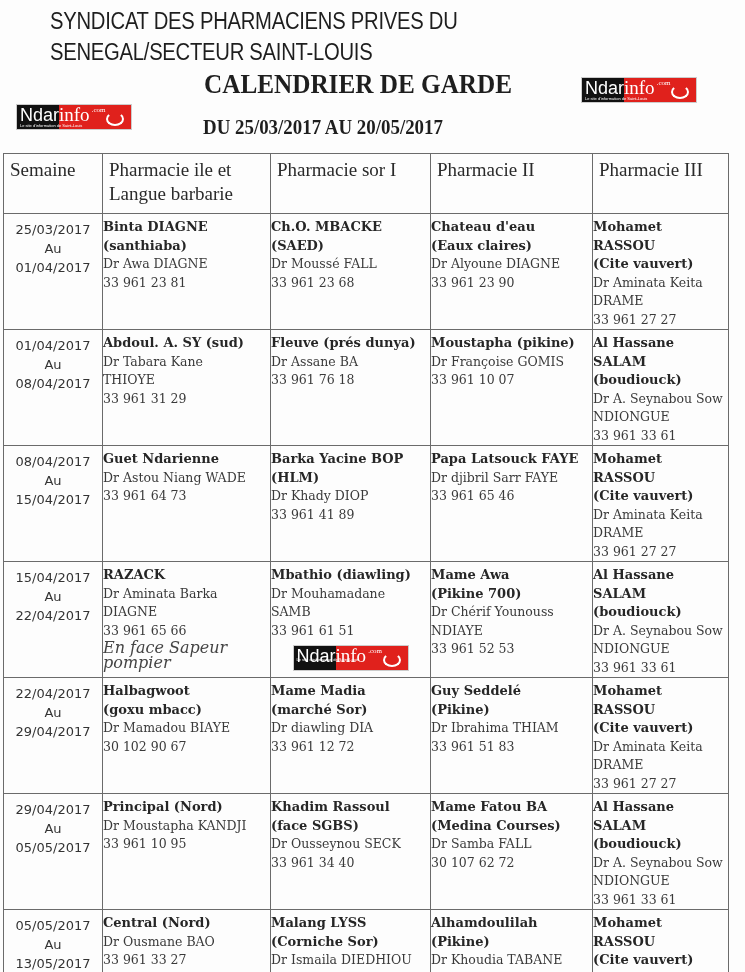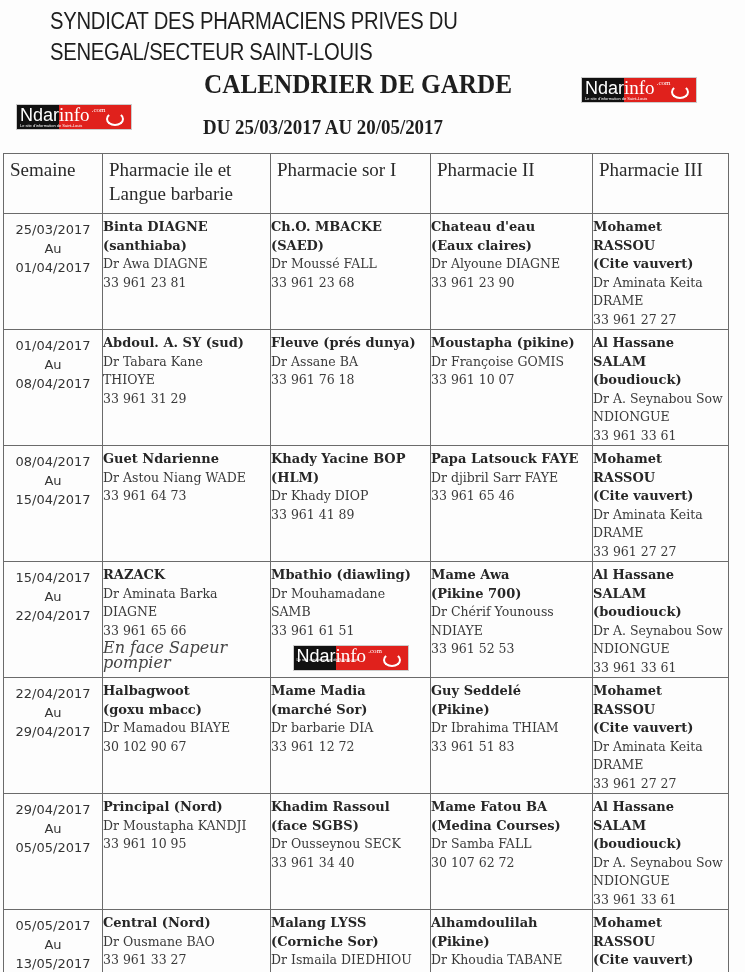--- a/index.html
+++ b/index.html
@@ -159,21 +159,21 @@
           <div>08/04/2017</div>
           <div>Au</div>
           <div>15/04/2017</div>
         </td>
         <td class="cell">
           <span class="nm">Guet Ndarienne</span>
           <span class="ln">Dr Astou Niang WADE</span>
           <span class="ln">33 961 64 73</span>
         </td>
         <td class="cell">
-          <span class="nm">Khady Yacine BOP</span>
+          <span class="nm">Barka Yacine BOP</span>
           <span class="nm">(HLM)</span>
           <span class="ln">Dr Khady DIOP</span>
           <span class="ln">33 961 41 89</span>
         </td>
         <td class="cell">
           <span class="nm">Papa Latsouck FAYE</span>
           <span class="ln">Dr djibril Sarr FAYE</span>
           <span class="ln">33 961 65 46</span>
         </td>
         <td class="cell">
@@ -235,21 +235,21 @@
         </td>
         <td class="cell">
           <span class="nm">Halbagwoot</span>
           <span class="nm">(goxu  mbacc)</span>
           <span class="ln">Dr Mamadou BIAYE</span>
           <span class="ln">30 102 90 67</span>
         </td>
         <td class="cell">
           <span class="nm">Mame Madia</span>
           <span class="nm">(marché Sor)</span>
-          <span class="ln">Dr barbarie DIA</span>
+          <span class="ln">Dr diawling DIA</span>
           <span class="ln">33 961 12 72</span>
         </td>
         <td class="cell">
           <span class="nm">Guy  Seddelé</span>
           <span class="nm">(Pikine)</span>
           <span class="ln">Dr Ibrahima THIAM</span>
           <span class="ln">33 961 51 83</span>
         </td>
         <td class="cell">
           <span class="nm">Mohamet RASSOU</span>

